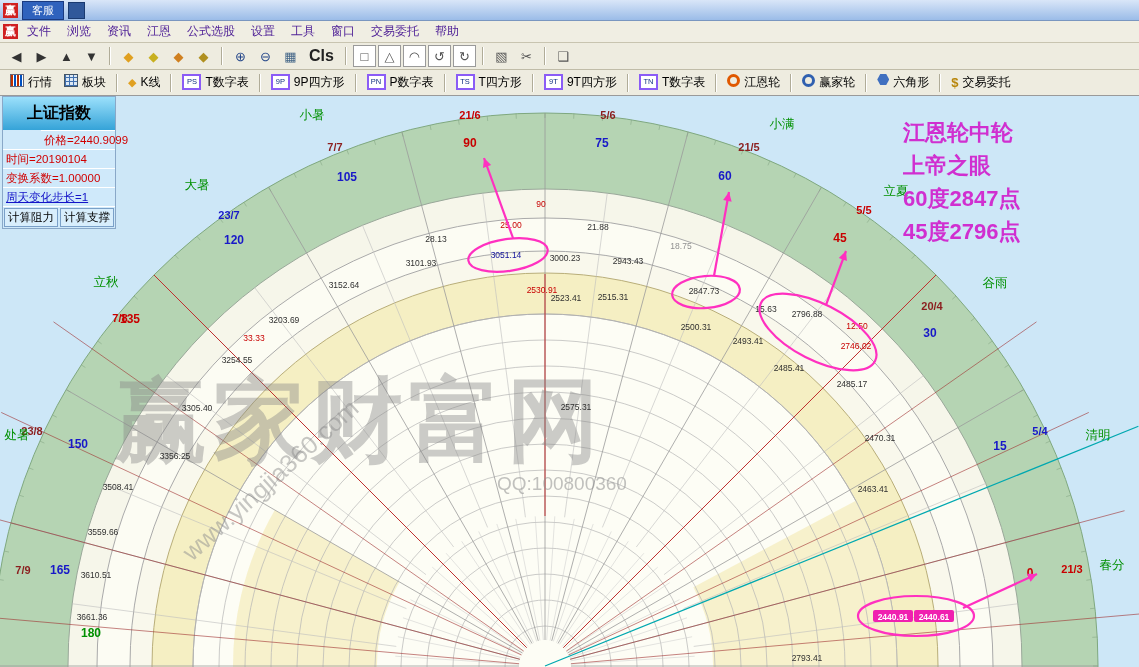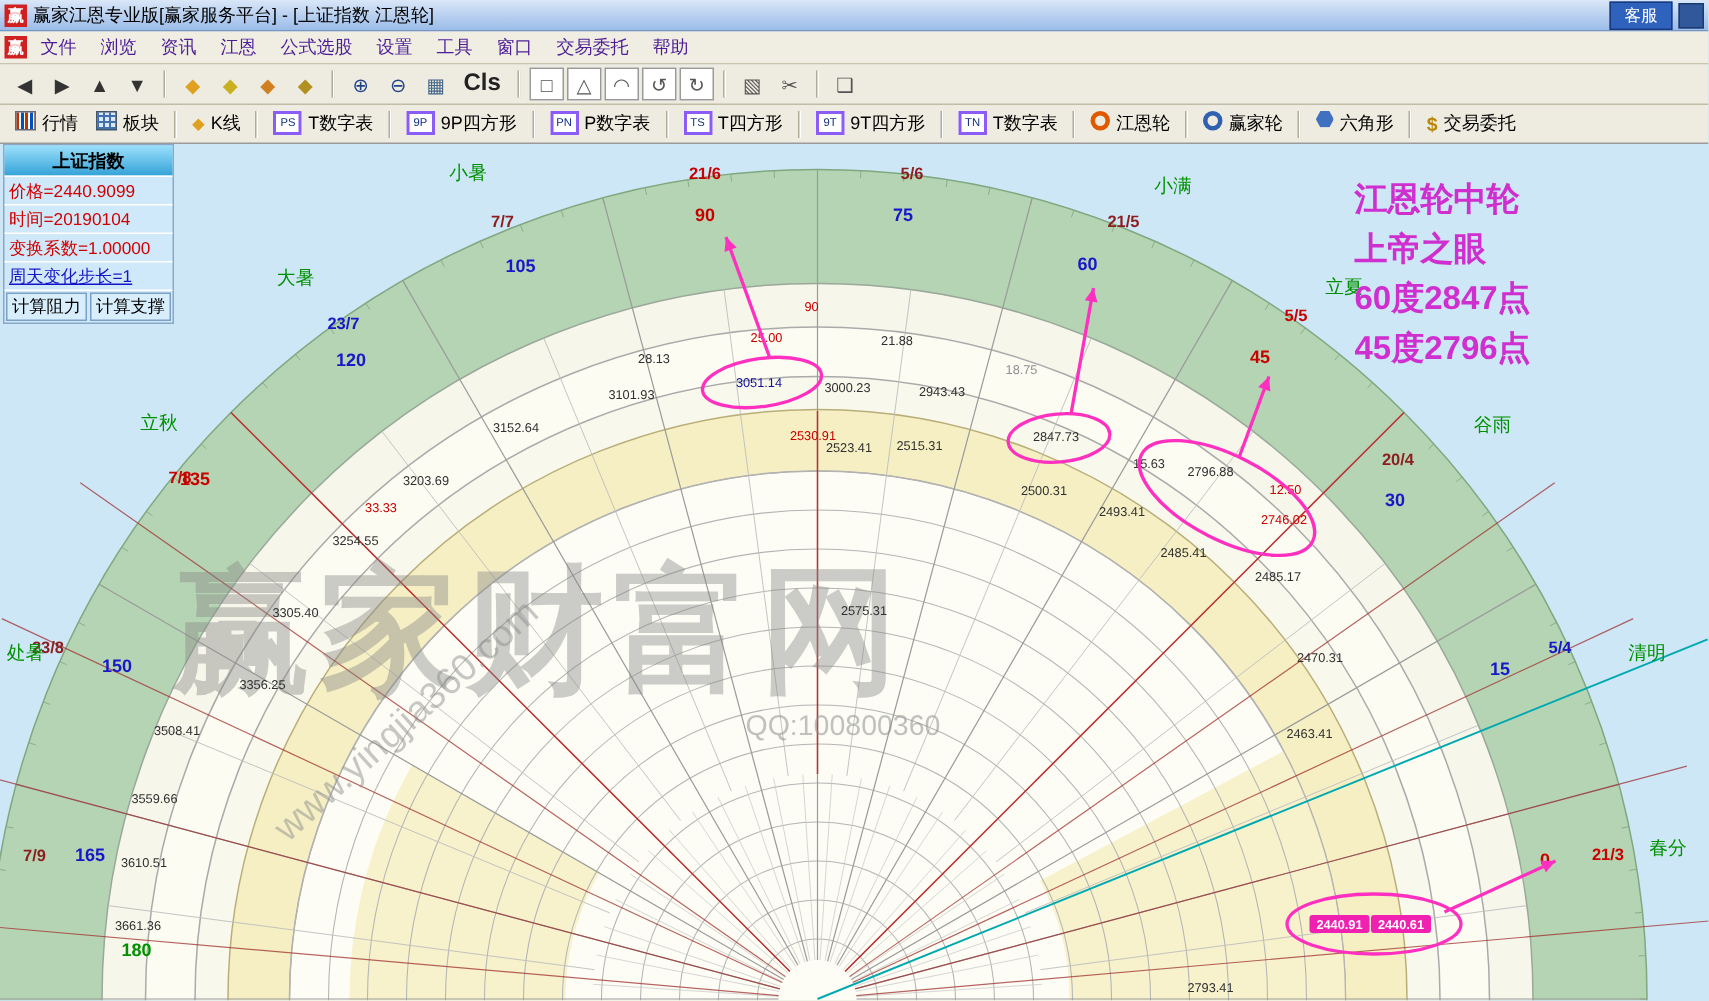--- a/index.html
+++ b/index.html
@@ -38,37 +38,36 @@
   .ic-badge{width:15px;height:12px;background:#fff;border:2px solid #8b5cf6;color:#103080;
             font-size:7.5px;font-weight:normal;line-height:12px;text-align:center}
   .ic-ring-orange{width:7px;height:7px;border-radius:50%;border:3px solid #e05800}
   .ic-ring-blue{width:7px;height:7px;border-radius:50%;border:3px solid #3060b0}
   .ic-hexagon{width:12px;height:11px;background:#4070c0;
               clip-path:polygon(25% 0,75% 0,100% 50%,75% 100%,25% 100%,0 50%)}
   .ic-dollar{color:#b8860b;font-size:13px;font-weight:bold}
   
   .info-panel{position:absolute;left:2px;top:96px;width:112px;z-index:4;
               border:1px solid #89a8c8;background:#cfe9fa}
-  .panel-header{height:20px;background:linear-gradient(#9be0fb,#35a3d8);font-size:12px;font-weight:bold;
+  .panel-header{height:33px;background:linear-gradient(#9be0fb,#35a3d8);font-size:16px;font-weight:bold;
                 color:#000;display:flex;align-items:center;justify-content:center}
   .panel-row{height:18px;font-size:11.5px;display:flex;align-items:center;padding:0 3px;
              border-top:1px solid #fff;white-space:nowrap}
   .panel-btns{display:flex;border-top:1px solid #fff}
   .panel-btn{flex:1;height:17px;font-size:11.5px;display:flex;align-items:center;justify-content:center;
              border:1px solid #7aa0c8;background:#d8eefc;margin:1px;cursor:pointer;color:#000}
   
   svg#wheel{position:absolute;left:0;top:92px;z-index:1}
   svg text{font-family:"Liberation Sans",sans-serif}
 </style>
 </head>
 <body>
 
 <div class="titlebar">
   <span class="app-icon">赢</span>
-  <span class="title-text">赢家江恩专业版[赢家服务平台] - [上证指数 江恩轮]</span>
   <span class="kefu-btn">客服</span>
   <span class="win-ctl"></span>
 </div>
 
 <div class="menubar">
   <span class="app-icon">赢</span>
   <span id="menu-items" style="display:flex">
       <span class="menu-item">文件</span>
       <span class="menu-item">浏览</span>
       <span class="menu-item">资讯</span>
@@ -515,21 +514,21 @@
     <polygon points="1037,574 1030.6245698811988,581.7041476361945 1027.001639170906,573.8189455020276" fill="#ff30c0"></polygon>
     <text x="903" y="140" fill="#d02fd0" font-size="22" text-anchor="start" opacity="1" font-weight="bold">江恩轮中轮</text>
     <text x="903" y="173" fill="#d02fd0" font-size="22" text-anchor="start" opacity="1" font-weight="bold">上帝之眼</text>
     <text x="903" y="206" fill="#d02fd0" font-size="22" text-anchor="start" opacity="1" font-weight="bold">60度2847点</text>
     <text x="903" y="239" fill="#d02fd0" font-size="22" text-anchor="start" opacity="1" font-weight="bold">45度2796点</text>
   </svg>
 
 <div class="info-panel">
   <div class="panel-header">上证指数</div>
   <div id="panel-rows">
-      <div class="panel-row" style="color: rgb(208, 0, 0);">价格=2440.9099</div>
+      <div class="panel-row" style="color: rgb(208, 0, 0); margin-left: 38px;">价格=2440.9099</div>
       <div class="panel-row" style="color: rgb(208, 0, 0);">时间=20190104</div>
       <div class="panel-row" style="color: rgb(208, 0, 0); text-align: center;">变换系数=1.00000</div>
       <div class="panel-row" style="color: rgb(20, 20, 200); text-decoration: underline;">周天变化步长=1</div>
     </div>
   <div class="panel-btns" id="panel-btns">
       <div class="panel-btn">计算阻力</div>
       <div class="panel-btn">计算支撑</div>
     </div>
 </div>
 

